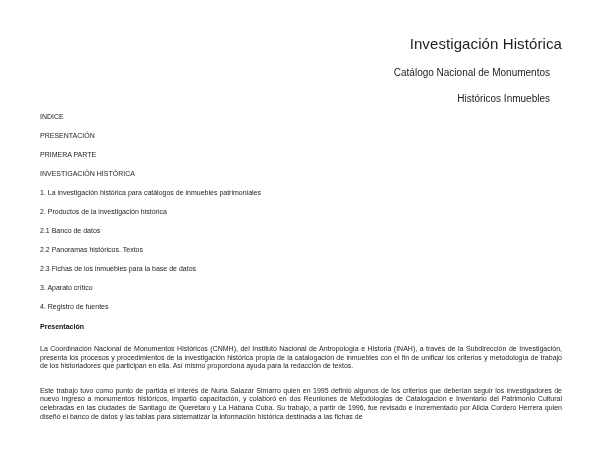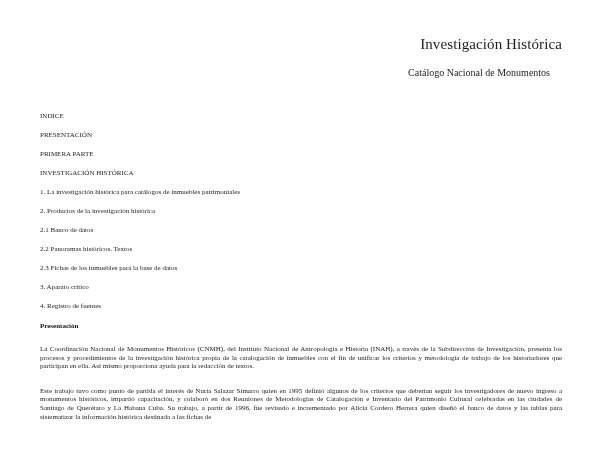--- a/index.html
+++ b/index.html
@@ -15,21 +15,20 @@
     font-family: "Liberation Sans", sans-serif;
     color: #1a1a1a;
     -webkit-font-smoothing: antialiased;
   }
 
   #page {
     position: absolute;
     inset: 0;
     width: 600px;
     height: 464px;
-    font-family: Liberation Serif, serif;
   }
 
   
   .title-block {
     position: absolute;
     left: 40px;
     top: 34px;
     width: 522px;
     text-align: right;
   }
@@ -96,20 +95,21 @@
   }
 </style>
 </head>
 <body>
 
 <div id="page">
 
   <div class="title-block">
     <div class="doc-title">Investigación Histórica</div>
     <div class="doc-subtitle sub-1">Catálogo Nacional de Monumentos</div>
+    <div class="doc-subtitle sub-2">Históricos Inmuebles</div>
   </div>
 
   <div class="index-list">
     <div class="index-item">INDICE</div>
     <div class="index-item">PRESENTACIÓN</div>
     <div class="index-item">PRIMERA PARTE</div>
     <div class="index-item">INVESTIGACIÓN HISTÓRICA</div>
     <div class="index-item">1. La investigación histórica para catálogos de inmuebles patrimoniales</div>
     <div class="index-item">2. Productos de la investigación histórica</div>
     <div class="index-item">2.1 Banco de datos</div>

